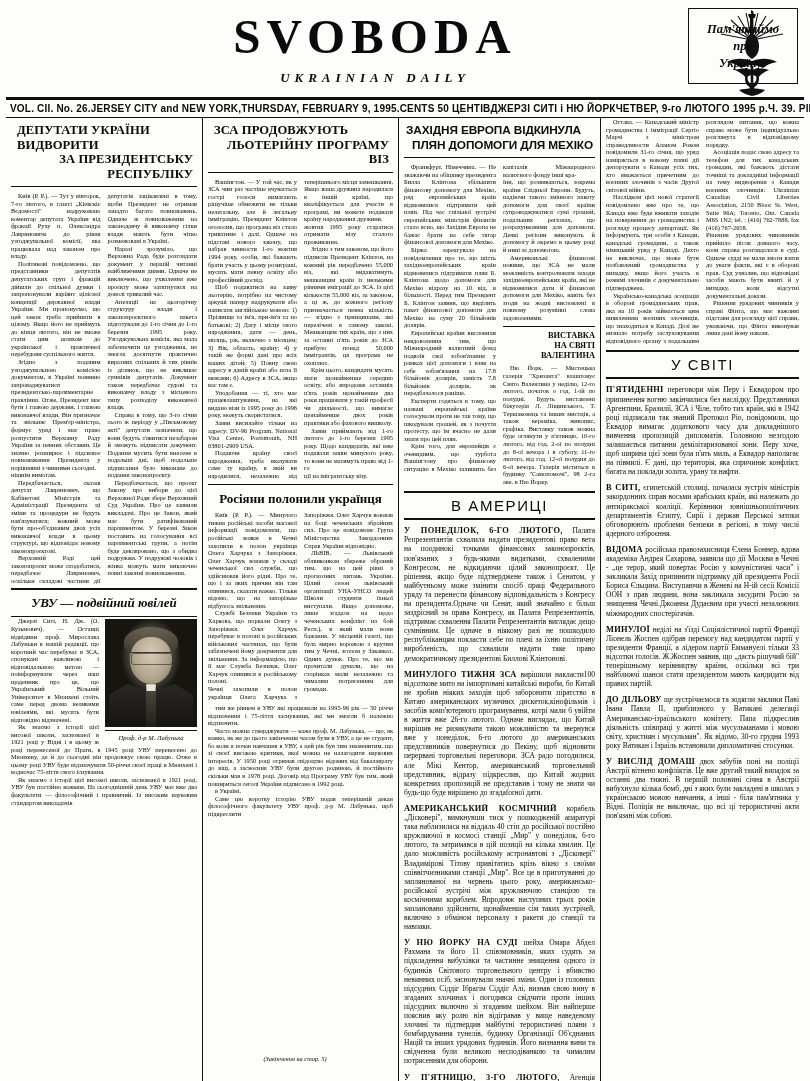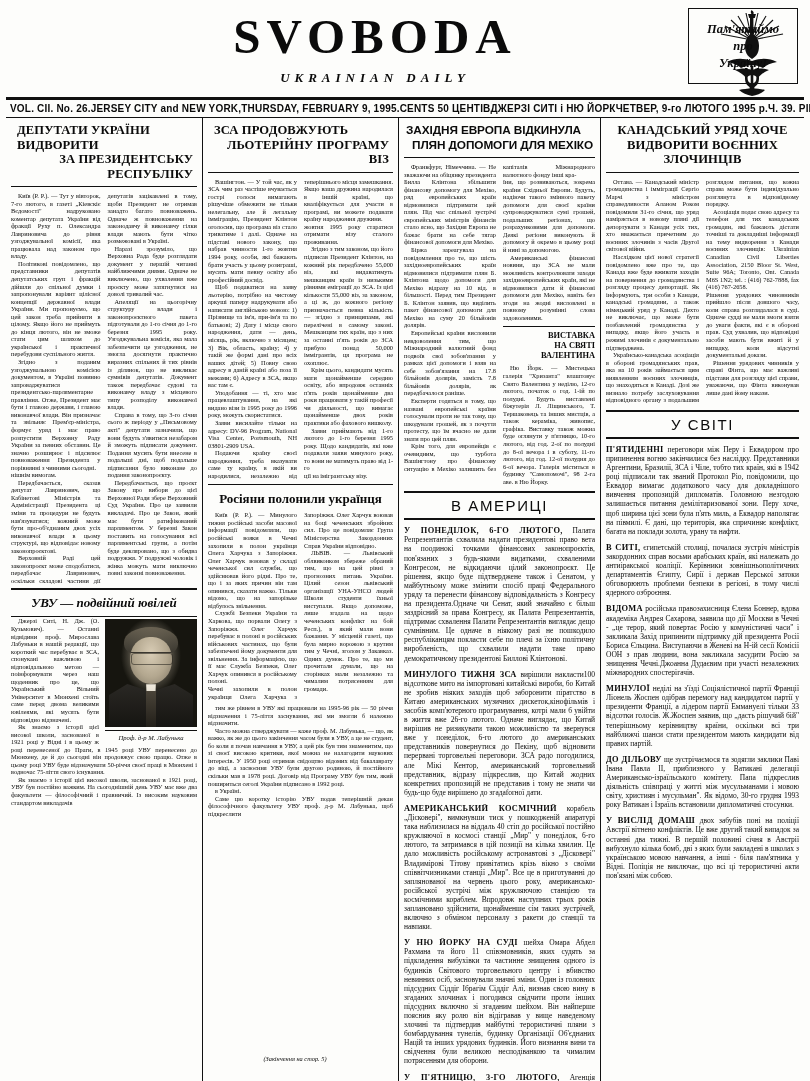--- a/index.html
+++ b/index.html
@@ -342,24 +342,20 @@
         <p class="wire"><span class="lead">У ПОНЕДІЛОК, 6-ГО ЛЮТОГО,</span><span> Палата Репрезентантів схвалила надати президентові право вета на поодинокі точками фінансових законопроєктів, пов'язаних з будь-якими видатками, схваленими Конгресом, не відкидаючи цілий законопроєкт. Це рішення, якщо буде підтверджене також і Сенатом, у майбутньому може змінити спосіб праці Федерального уряду та перенести фінансову відповідальність з Конгресу на президента.Одначе чи Сенат, який значайно є більш заздрісний за права Конгресу, як Палата Репрезентантів, підтримає схвалення Палати Репрезентантів виглядає дещо сумнівним. Це одначе в ніякому разі не пошкодило республіканцям покласти себе по плечі за їхню політичну виробленість, що схвалили надати таке право демократичному президентові Биллові Клінтонові.</span></p>
         <p class="wire"><span class="lead">МИНУЛОГО ТИЖНЯ ЗСА</span><span> вирішили накласти100 відсоткове мито на імпортовані китайські вироби, бо Китай не зробив ніяких заходів щоб заборонити піратство в Китаю американських музичних дискеток,кінофільмів і засобів комп'ютерного програмування, котрі мали б увійти в життя вже 26-го лютого. Одначе виглядає, що Китай вирішив не ризикувати такою можливістю та звернувся вже у понеділок, 6-го лютого до американських представників повернутися до Пекіну, щоб відновити перервані торговельні переговори. ЗСА радо погодилися, але Мікі Кентор, американський торговельний представник, відразу підкреслив, що Китай жодних конкретних пропозицій не представив і тому не знати чи будь-що буде вирішено до згадаforної дати.</span></p>
         <p class="wire"><span class="lead">АМЕРИКАНСЬКИЙ КОСМІЧНИЙ</span><span> корабель „Дісковері", вимкнувши тиск у пошкодженій апаратурі така наблизилася на віддаль 40 стіп до російської постійно кружляючої в космосі станції „Мир" у понеділок, 6-го лютого, та затримався в цій позиції на кілька хвилин. Це дало можливість російському астронавтові з „Дісковері" Владимірові Тітову привітатись крізь вікно з своїми співвітчизниками станції „Мир". Все це в приготуванні до заплянованої на червень цього року, американсько-російської зустрічі між кружляючою станцією та космічними кораблем. Впродовж наступних трьох років заплановано здійснити, щонайменше сім таких зустрічей, включно з обміном персоналу з ракети до станції та навпаки.</span></p>
         <p class="wire"><span class="lead">У НЮ ЙОРКУ НА СУДІ</span><span> шейха Омара Абдел Рахмана та його 11 співзмовників, яких судять за підкладення вибухівки та частинне знищення одного із будинків Світового торговельного центру і вбивство невинних осіб, засновували значні зміни. Один із головних підсудних Сіддіг Ібрагім Сіддіг Алі, визнав свою вину в згаданих злочинах і погодився свідчити проти інших підсудних включно зі згаданим шейхом. Він найперше пояснив яку ролю він відігравав у вище наведеному злочині та підтвердив майбутні терористичні пляни з бомбардування тунелів, будинку Організації Об'єднаних Націй та інших урядових будинків. Його визнання вини та свідчення були великою несподіванкою та чималим потрясенням для оборони.</span></p>
         <p class="wire"><span class="lead">У П'ЯТНИЦЮ, 3-ГО ЛЮТОГО,</span><span> Агенція міжнародного розвитку ЗСА доставила до Києва черговий вантаж гуманітарної допомоги - один мільйон доз дифтерійного анатоксину, три тисячі упаковок інсуліни, а також індикатори для визначення рівня цукру в крові діябетиків і шприца.Про це повідомила амбасада ЗСА в Україні. Все це буде розподілено між Івано-Франківською, Рівненською та Сумською областями. Досі доставлено згаданою агенцією ЗСА в Україну 10 міл. 450 тисяч доз дифтерійного анатоксину, це майже половина запланованих проєктом доз.</span></p>
       </div>
     </div>
 
     <div class="zone z4">
 
-      <div class="hl hl-serif hl-c">
-        <span class="l1">КАНАДСЬКИЙ УРЯД ХОЧЕ</span>
-        <span class="l2">ВИДВОРИТИ ВОЄННИХ ЗЛОЧИНЦІВ</span>
-      </div>
 
       <div class="cols2">
         <div class="txt">
           <p class="first">Оттава. — Канадський міністр громадянства і імміграції Сергіо Марчі з міністром справедливости Аланом Роком повідомили 31-го січня, що уряд наміряється в новому пляні дії депортувати з Канади усіх тих, хто вважається причетним до воєнних злочинів з часів Другої світової війни.</p>
           <p>Наслідком цієї нової стратегії повідомлено вже про те, що Канада вже буде вживати заходів на повернення до громадянства і розгляду процесу депортації. Як інформують, три особи з Канади, канадські громадяни, а також німецький уряд у Канаді. Дехто не виключає, що може бути позбавлений громадянства у випадку, якщо його участь в режимі злочинів є документально підтверджена.</p>
           <p>Українсько-канадська асоціація в обороні громадянських прав, яка на 10 років займається цим виявленням воєнних злочинців, що знаходяться в Канаді. Дозі же визнало потребу заслуховування відповідного органу з подальшим розглядом питання, що кожна справа може бути індивідуально розглянута в відповідному порядку.</p>
           <p>Асоціація подає свою адресу та телефон для тих канадських громадян, які бажають дістати точніші та докладніші інформації на тему видворення з Канади воєнних злочинців: Ukrainian Canadian Civil Liberties Association, 2150 Bloor St. West, Suite 96A; Toronto, Ont. Canada M6S 1N2; tel. : (416) 762-7888, fax (416) 767-2658.</p>
         </div>
         <div class="txt">
           <p class="noind">Рішення урядових чиновників прийшло після довшого часу, коли справа розглядалася в суді. Одначе судді не мали змоги взяти до уваги факти, які є в обороні прав. Суд ухвалив, що відповідні засоби мають бути вжиті й у випадку, коли відсутні документальні докази.</p>

